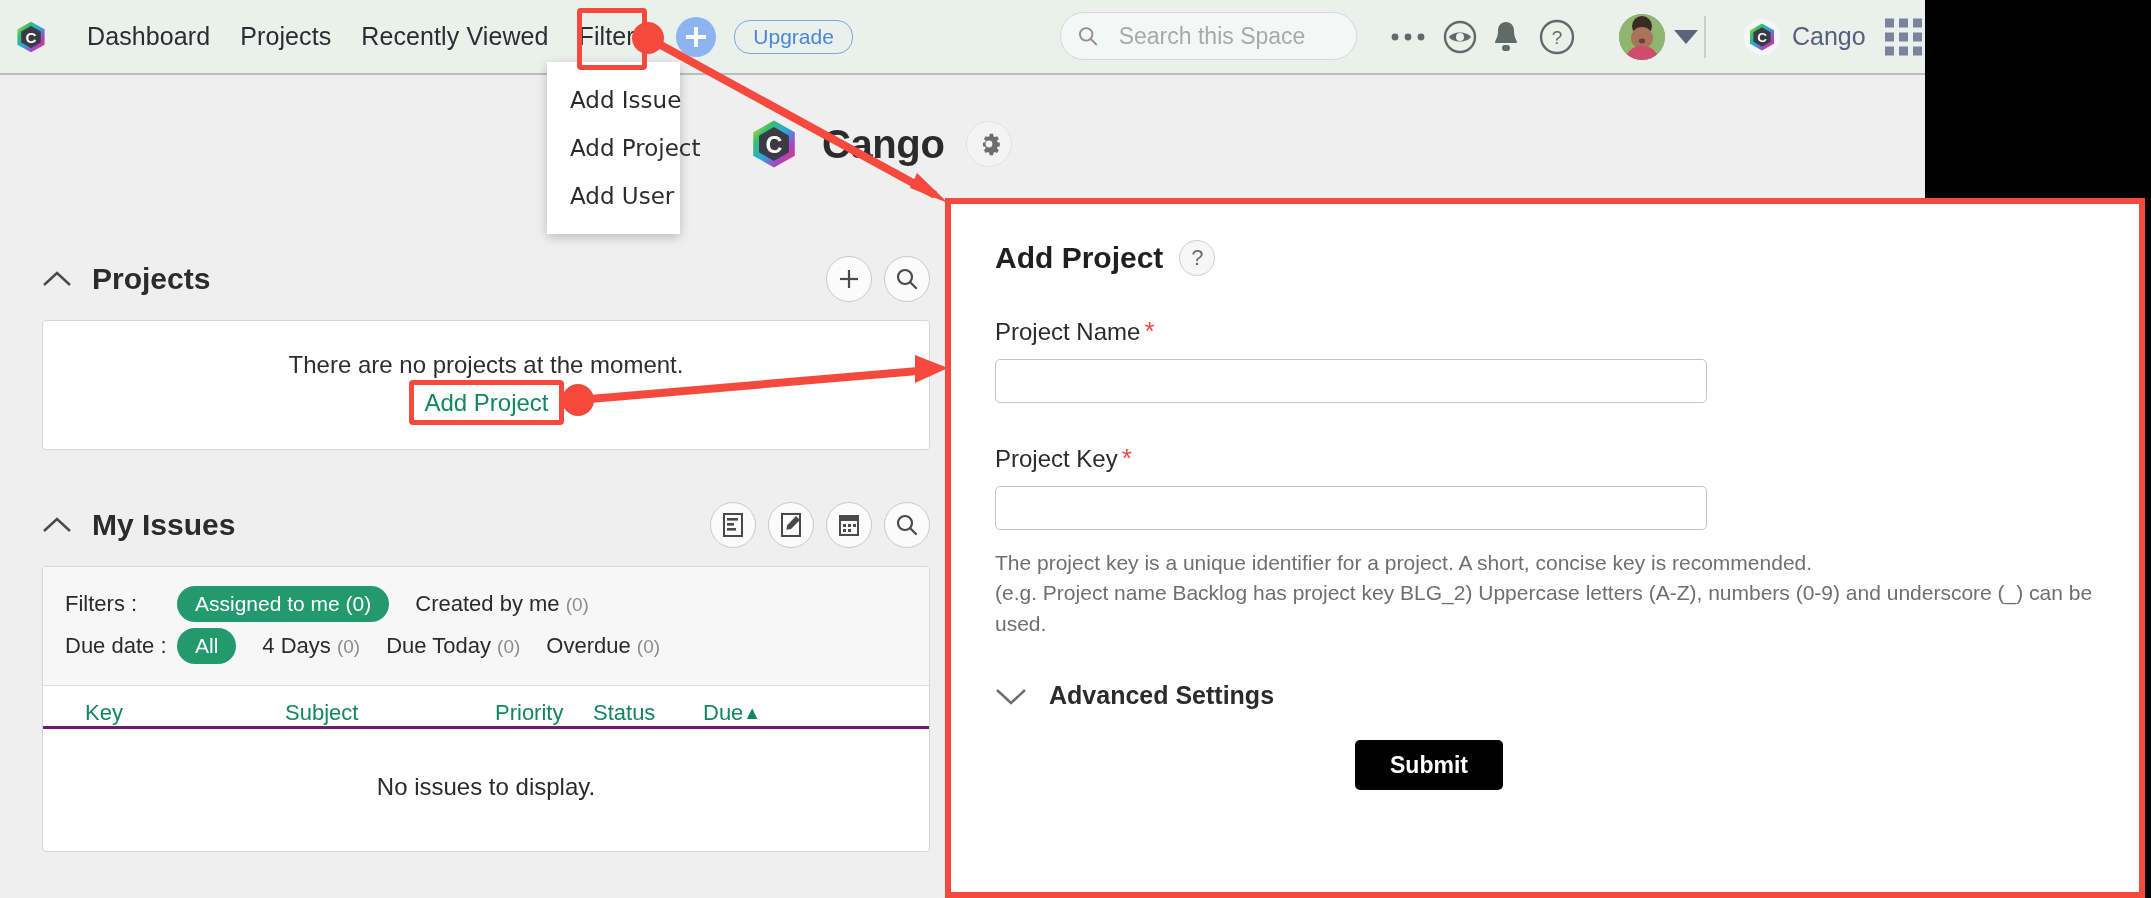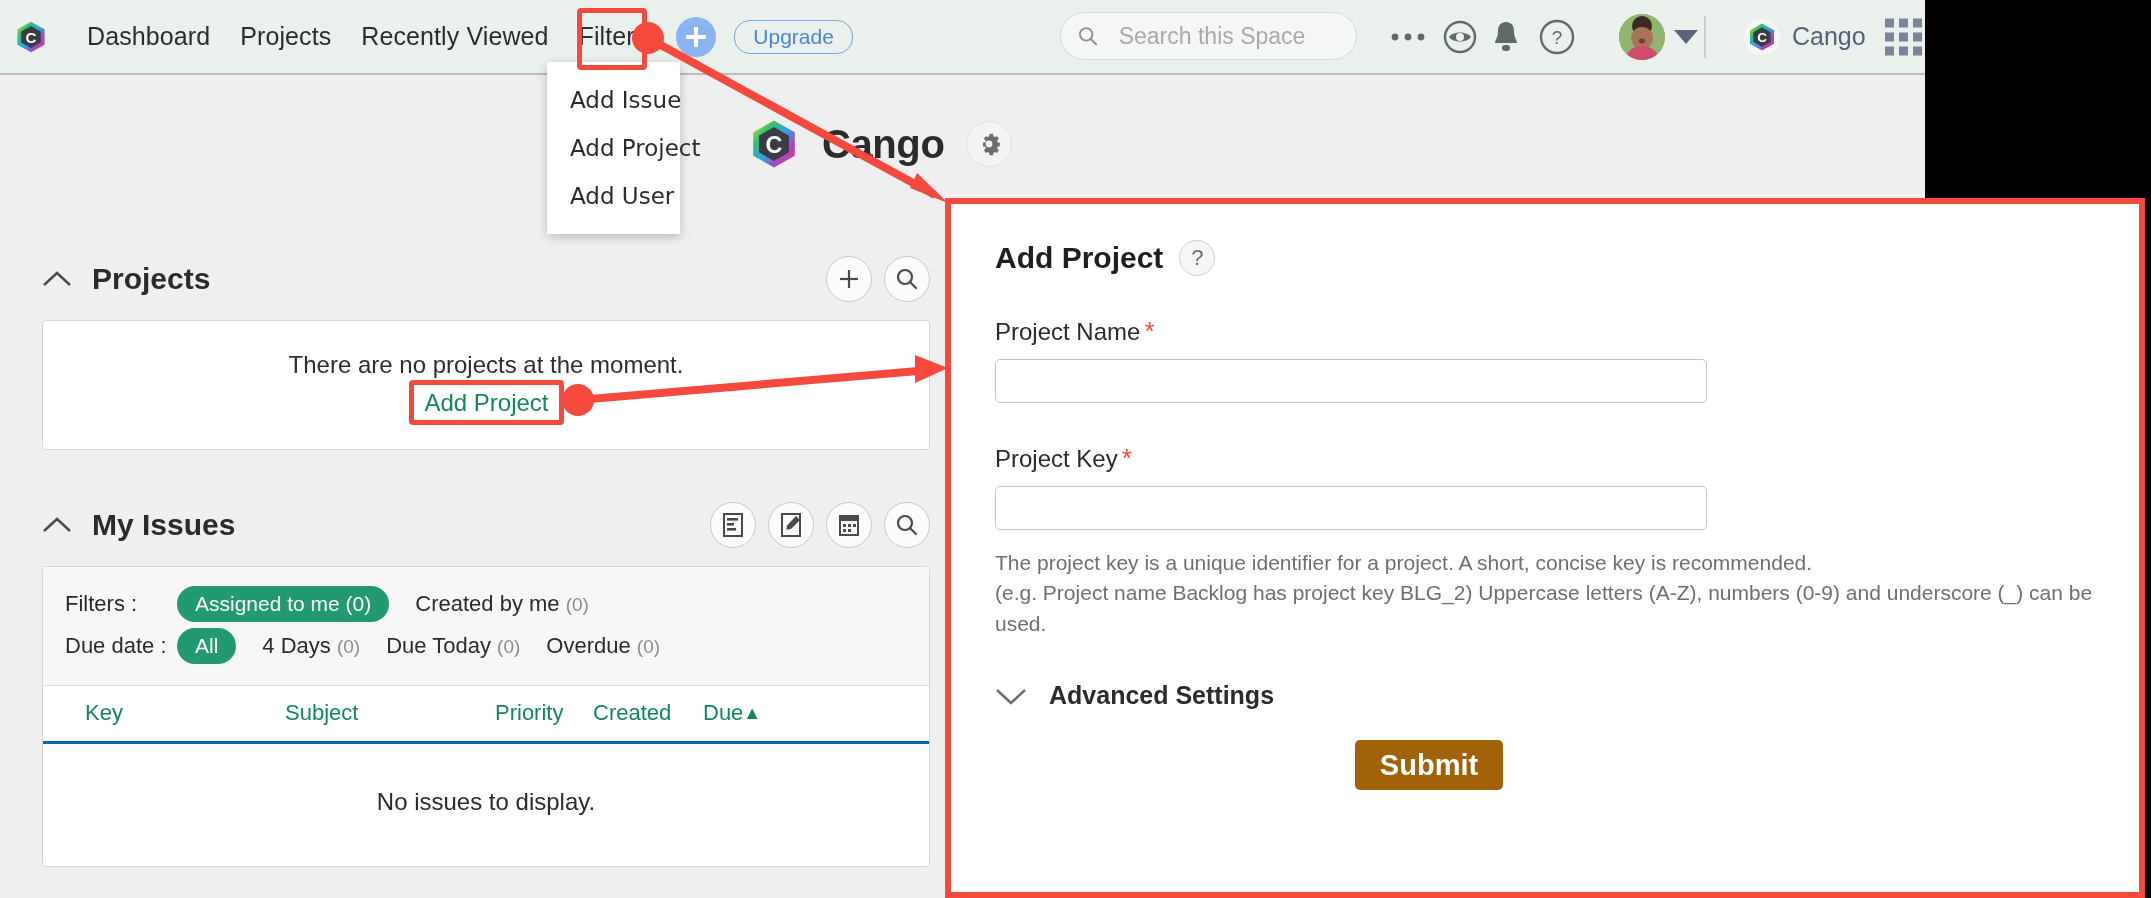--- a/index.html
+++ b/index.html
@@ -325,22 +325,22 @@
   .filter-opt {
     margin-left: 26px;
     font-size: 22px;
     color: #2b2b2b;
     cursor: pointer;
     white-space: nowrap;
   }
   .filter-opt .cnt { color: #8c8c8c; font-size: 19px; }
   .issues-table-head {
     display: flex;
-    padding: 14px 0 15px 0;
-    border-bottom: 3px solid #0369a1;
+    padding: 14px 0 0 0;
+    border-bottom: 3px solid #701a75;
     font-size: 22px;
     color: #12875c;
   }
   .th { cursor: pointer; }
   .no-issues {
     text-align: center;
     padding: 44px 0 50px 0;
     font-size: 24px;
     color: #2b2b2b;
   }
@@ -409,25 +409,25 @@
     align-items: center;
     gap: 22px;
     cursor: pointer;
   }
   .chev-down { width: 32px; height: 20px; display:block;}
   .adv-label { font-size: 25px; font-weight: bold; color: #2b2b2b;}
   .submit-btn {
     margin: 30px 0 0 360px;
     width: 148px;
     height: 50px;
-    background: #a16207;
+    background: #000000;
     color: #fff;
     border: none;
     border-radius: 5px;
-    font-size: 29px;
+    font-size: 23px;
     font-weight: bold;
     cursor: pointer;
     font-family: "Liberation Sans", sans-serif;
   }
   
   .anno {
     position: absolute;
     inset: 0;
     pointer-events: none;
     z-index: 60;
@@ -671,21 +671,21 @@
               <span>Overdue</span>
               <span class="cnt">(0)</span>
             </div>
           </div>
         </div>
 
         <div class="issues-table-head">
           <div class="th" style="width:200px; padding-left:42px;">Key</div>
           <div class="th" style="width:210px;">Subject</div>
           <div class="th" style="width:98px;">Priority</div>
-          <div class="th" style="width:110px;">Created</div>
+          <div class="th" style="width:110px;">Status</div>
           <div class="th" style="display:flex; gap:0; align-items:center;">
             <span>Due</span>
             <span style="font-size:18px;">▲</span>
           </div>
         </div>
 
         <div class="no-issues">No issues to display.</div>
       </div>
     </div>
   </div>

